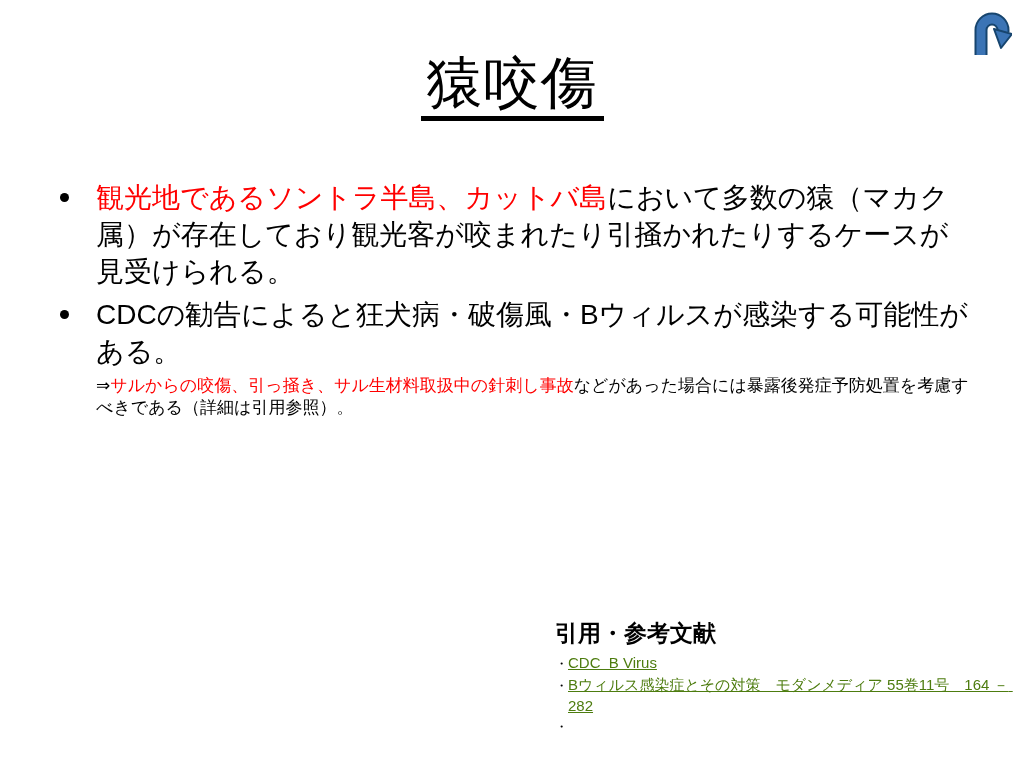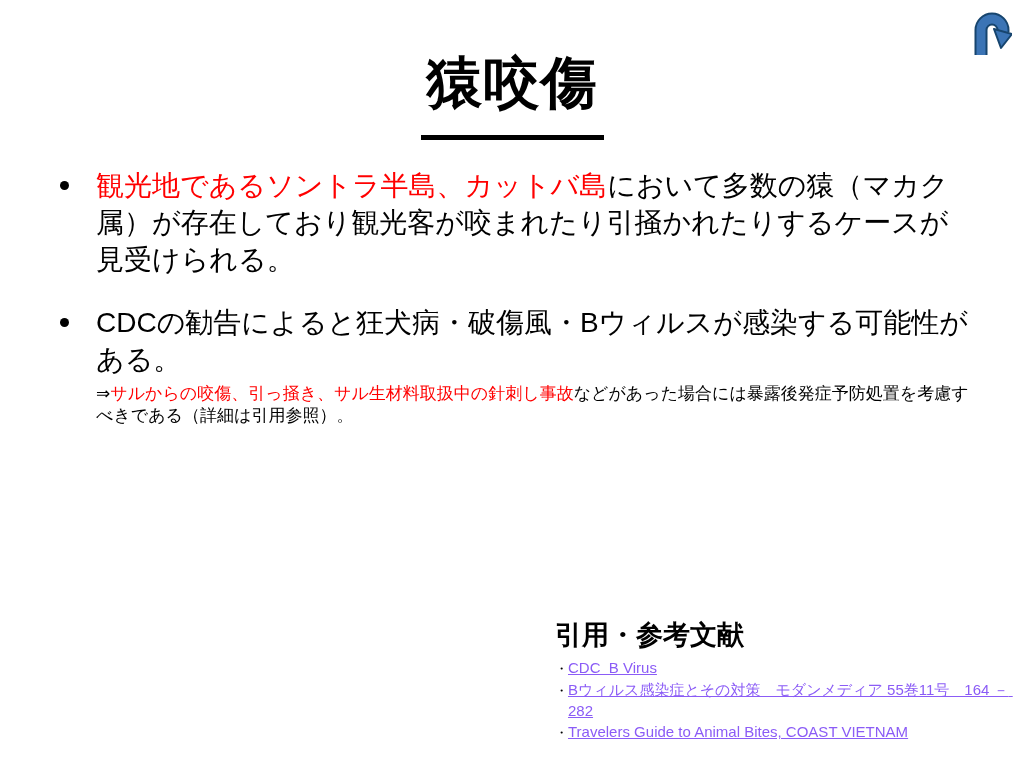--- a/index.html
+++ b/index.html
@@ -17,24 +17,24 @@
   .title-wrap {
     position: absolute;
     top: 52px;
     left: 0;
     width: 100%;
     text-align: center;
   }
   .title-text {
     display: inline-block;
     font-size: 56px;
-    font-weight: bold;
+    font-weight: normal;
     letter-spacing: 1px;
     border-bottom: 5px solid #000000;
-    padding: 0 6px 21px 6px;
+    padding: 0 6px 2px 6px;
     line-height: 1.1;
   }
 
   
   .bullet-row {
     position: absolute;
     left: 60px;
     width: 912px;
     display: flex;
     align-items: flex-start;
@@ -56,50 +56,50 @@
     line-height: 1.32;
   }
   .sub-text {
     font-size: 17px;
     line-height: 1.3;
     margin-top: 4px;
   }
   .red { color: #ff0000; }
   .black { color: #000000; }
 
-  #bullet-1 { top: 168px; }
-  #bullet-2 { top: 297px; margin-top: 8px; }
+  #bullet-1 { top: 180px; }
+  #bullet-2 { top: 297px; }
   #bullet-3 { top: 432px; }
 
   
   #references {
     position: absolute;
     left: 555px;
     top: 620px;
     width: 462px;
   }
   .ref-heading {
-    font-size: 27px;
+    font-size: 23px;
     font-weight: bold;
     margin: 0 0 6px 0;
     line-height: 1.15;
   }
   .ref-item {
     display: flex;
     align-items: baseline;
     font-size: 15px;
     line-height: 21px;
   }
   .ref-dot {
     color: #000000;
     flex: 0 0 auto;
     font-size: 13px;
   }
   .ref-link {
-    color: #8b5cf6;
+    color: #4d7c0f;
     text-decoration: underline;
     white-space: pre-wrap;
     cursor: pointer;
   }
 
   
   #logo {
     position: absolute;
     left: 972px;
     top: 11px;
@@ -143,21 +143,20 @@
     <div class="ref-item">
       <span class="ref-dot">・</span>
         <a class="ref-link">CDC  B Virus</a>
     </div>
     <div class="ref-item">
       <span class="ref-dot">・</span>
         <a class="ref-link">Bウィルス感染症とその対策　モダンメディア 55巻11号　164 － 282</a>
     </div>
     <div class="ref-item">
       <span class="ref-dot">・</span>
-        <a class="ref-link">Travelers Guide to Animal Bites, COAST VIETNAM</a>
     </div>
   </div>
 
   <svg id="logo" viewBox="0 0 40 46" aria-hidden="true">
     <path d="M9 44 V19 a11 11 0 0 1 22 0 v2" fill="none" stroke="#17456e" stroke-width="13" stroke-linecap="butt"></path>
     <path d="M9 44 V19 a11 11 0 0 1 22 0 v2" fill="none" stroke="#3b74b5" stroke-width="9" stroke-linecap="butt"></path>
     <polygon points="22,18 40,23 29,37" fill="#3b74b5" stroke="#17456e" stroke-width="2" stroke-linejoin="round"></polygon>
   </svg>
 
 </div>

